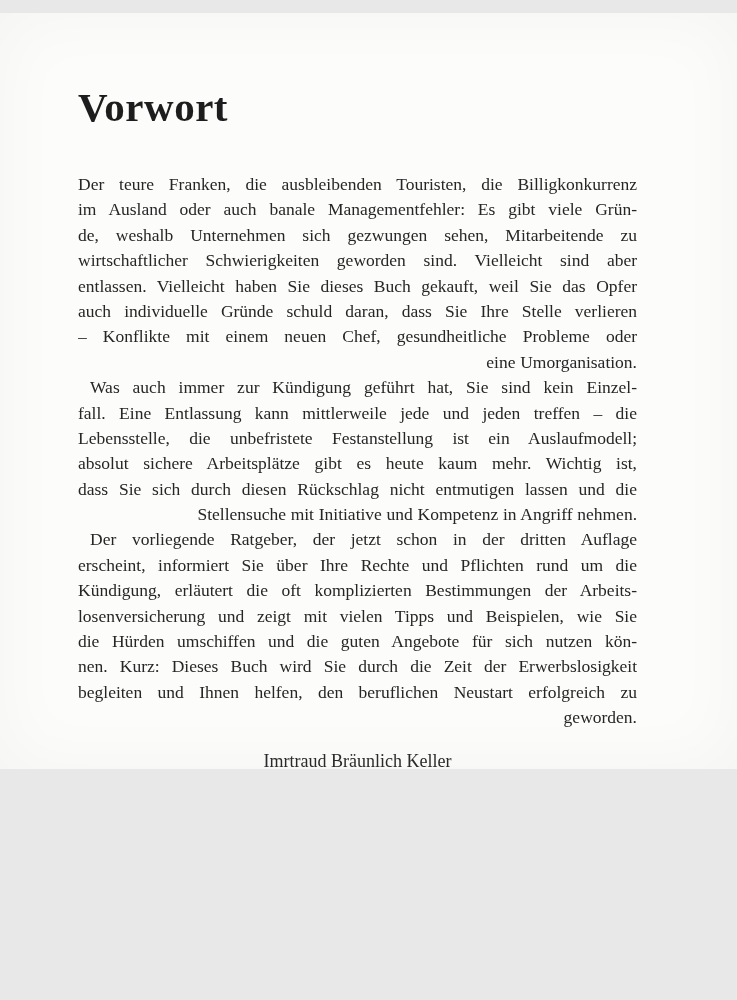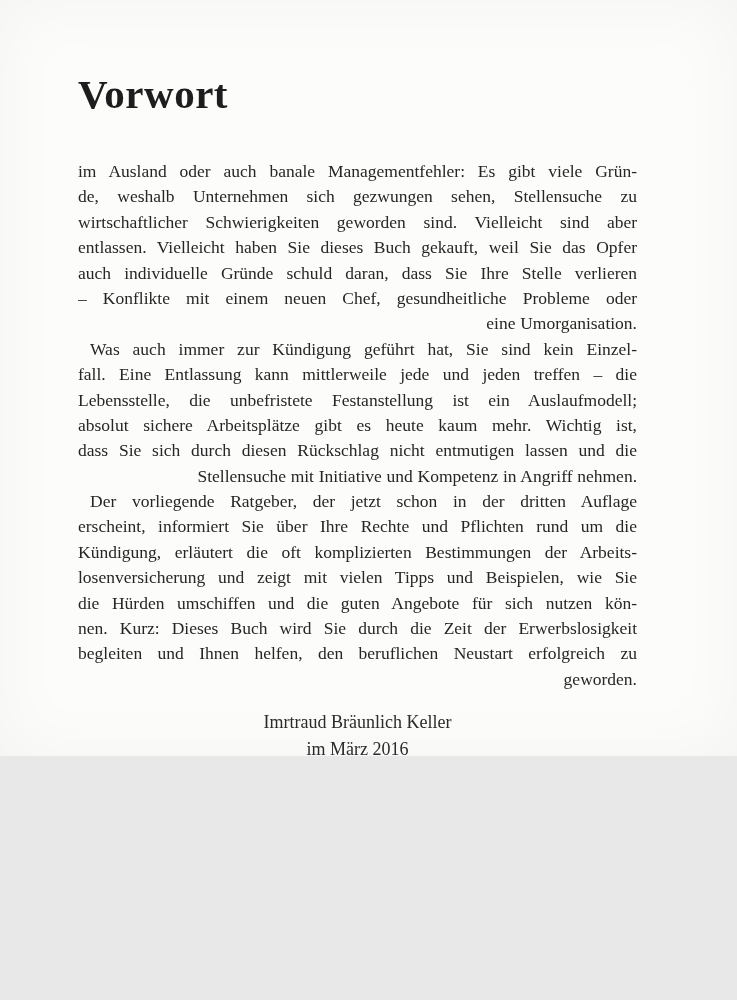--- a/index.html
+++ b/index.html
@@ -9,20 +9,21 @@
   }
   .page {
     position: relative;
     width: 737px;
     height: 756px;
     background: #fcfcfb;
     box-shadow: inset 0 0 70px rgba(0,0,0,0.035);
     font-family: "Liberation Serif", serif;
     color: #262626;
     overflow: hidden;
+    margin-top: 13px;
   }
   .content {
     position: absolute;
     left: 78px;
     top: 74px;
     width: 559px;
   }
   .title {
     font-family: "Liberation Serif", serif;
     font-weight: bold;
@@ -81,22 +82,23 @@
 <body>
 
 <div class="page">
   <div class="content">
 
     <h1 class="title">Vorwort</h1>
 
     <div class="bodytext">
 
       <div>
+        <div class="ln j">Der teure Franken, die ausbleibenden Touristen, die Billigkonkurrenz</div>
         <div class="ln j">im Ausland oder auch banale Managementfehler: Es gibt viele Grün-</div>
-        <div class="ln j">de, weshalb Unternehmen sich gezwungen sehen, Stellensuche zu</div>
+        <div class="ln j">de, weshalb Unternehmen sich gezwungen sehen, Mitarbeitende zu</div>
         <div class="ln j">wirtschaftlicher Schwierigkeiten geworden sind. Vielleicht sind aber</div>
         <div class="ln j">entlassen. Vielleicht haben Sie dieses Buch gekauft, weil Sie das Opfer</div>
         <div class="ln j">auch individuelle Gründe schuld daran, dass Sie Ihre Stelle verlieren</div>
         <div class="ln j">– Konflikte mit einem neuen Chef, gesundheitliche Probleme oder</div>
         <div class="ln">eine Umorganisation.</div>
       </div>
 
       <div>
         <div class="ln j ind">Was auch immer zur Kündigung geführt hat, Sie sind kein Einzel-</div>
         <div class="ln j">fall. Eine Entlassung kann mittlerweile jede und jeden treffen – die</div>

